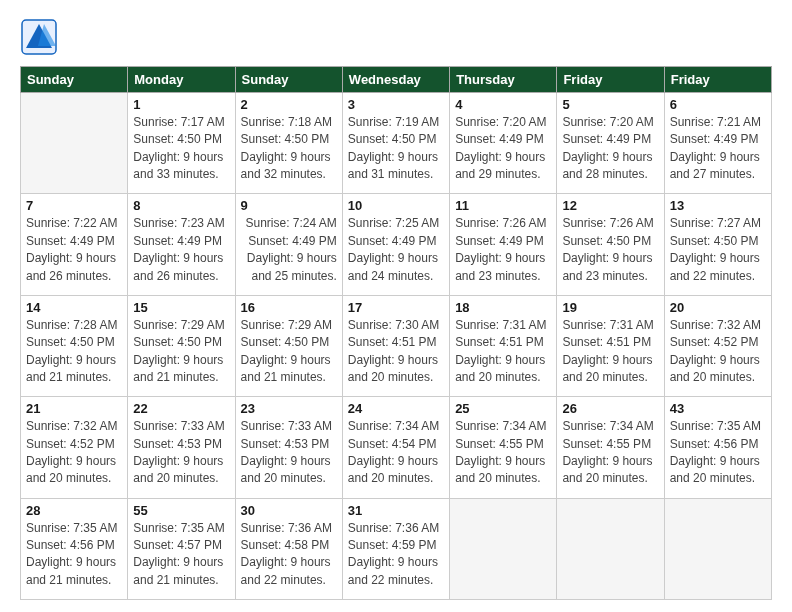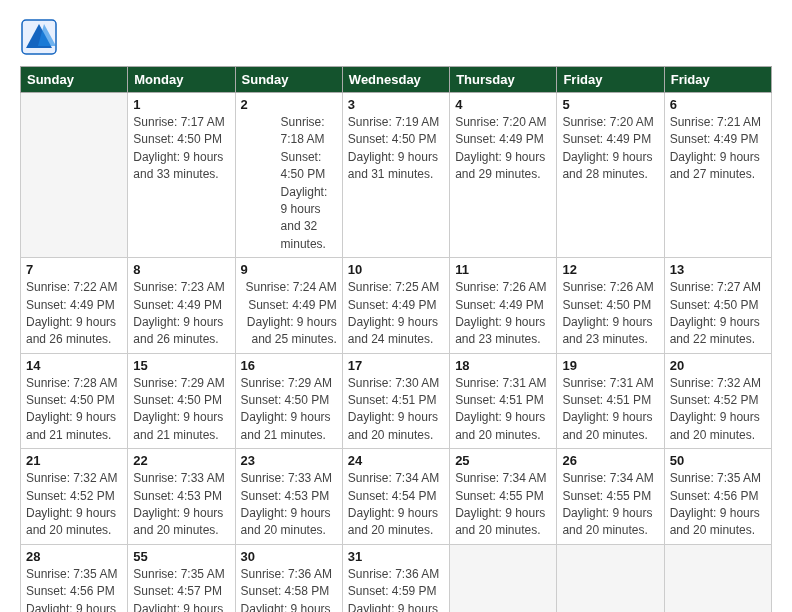--- a/index.html
+++ b/index.html
@@ -129,21 +129,21 @@
           <td class="empty"></td>
           <td>
             <span class="day-number">1</span>
             <div class="day-info" style="white-space: pre-line;">Sunrise: 7:17 AM
 Sunset: 4:50 PM
 Daylight: 9 hours
 and 33 minutes.</div>
           </td>
           <td>
             <span class="day-number">2</span>
-            <div class="day-info" style="white-space: pre-line; margin-left: 40px;">Sunrise: 7:18 AM
+            <div class="day-info" style="white-space: pre-line;">Sunrise: 7:18 AM
 Sunset: 4:50 PM
 Daylight: 9 hours
 and 32 minutes.</div>
           </td>
           <td>
             <span class="day-number">3</span>
             <div class="day-info" style="white-space: pre-line;">Sunrise: 7:19 AM
 Sunset: 4:50 PM
 Daylight: 9 hours
 and 31 minutes.</div>
@@ -309,21 +309,21 @@
 and 20 minutes.</div>
           </td>
           <td>
             <span class="day-number">26</span>
             <div class="day-info" style="white-space: pre-line;">Sunrise: 7:34 AM
 Sunset: 4:55 PM
 Daylight: 9 hours
 and 20 minutes.</div>
           </td>
           <td>
-            <span class="day-number">50</span>
+            <span class="day-number">43</span>
             <div class="day-info" style="white-space: pre-line;">Sunrise: 7:35 AM
 Sunset: 4:56 PM
 Daylight: 9 hours
 and 20 minutes.</div>
           </td>
         </tr>
         <tr>
           <td>
             <span class="day-number">28</span>
             <div class="day-info" style="white-space: pre-line;">Sunrise: 7:35 AM

